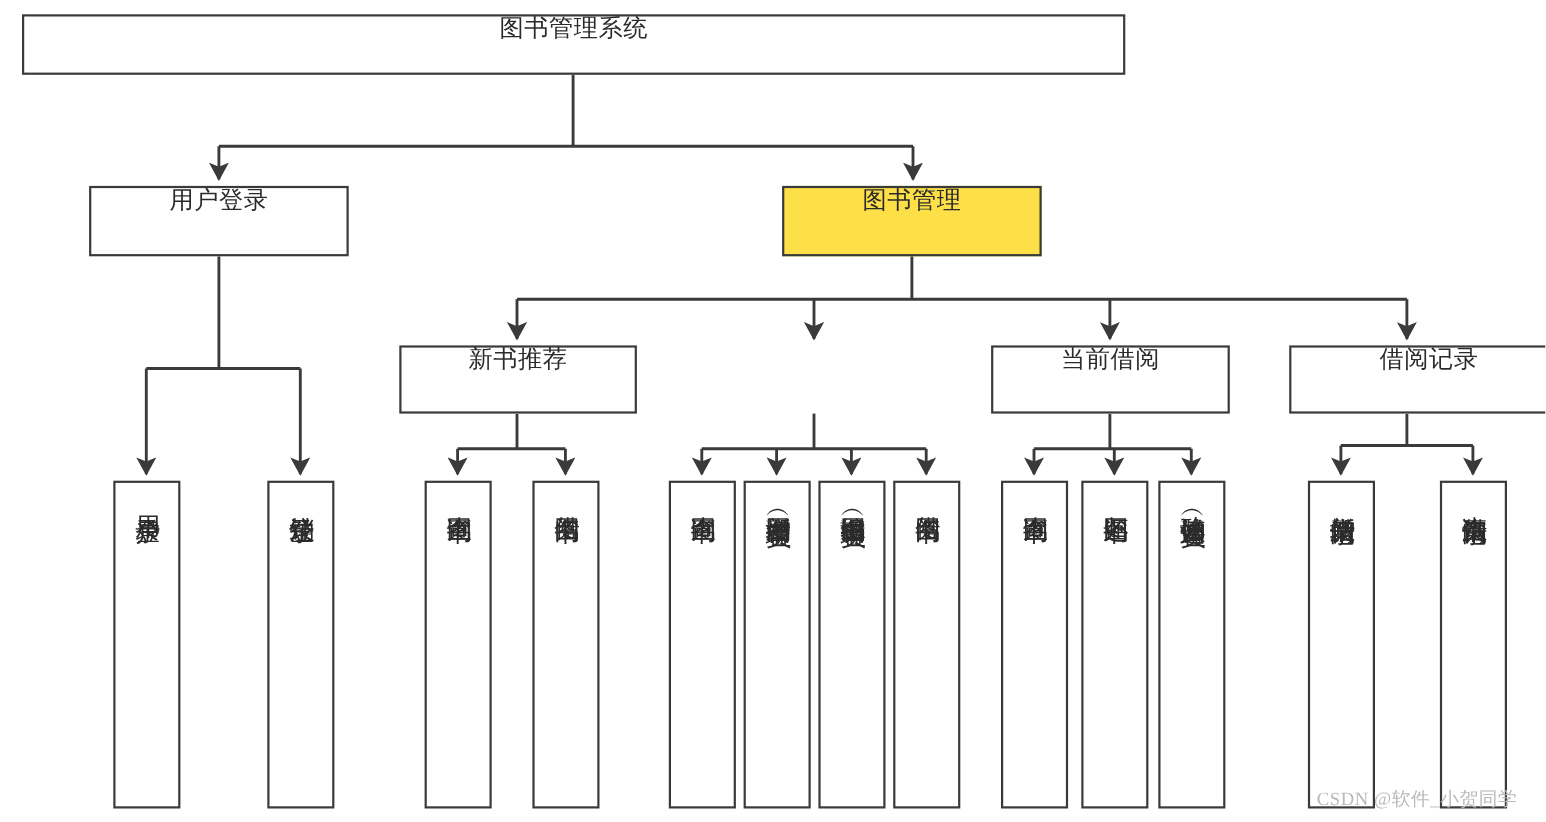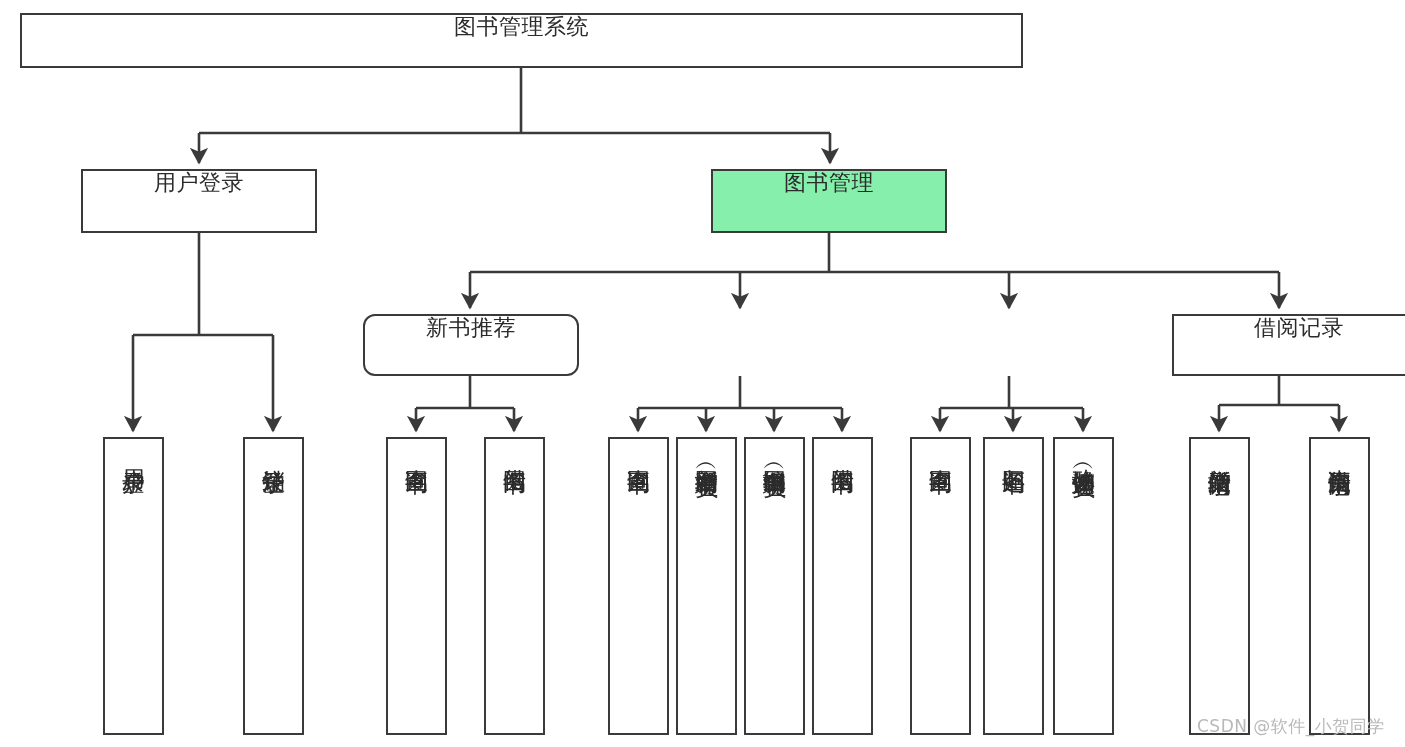--- a/index.html
+++ b/index.html
@@ -52,20 +52,21 @@
     line-height: 1.18;
     letter-spacing: 1px;
     white-space: nowrap;
   }
   .watermark {
     position: absolute;
     font-size: 17px;
     color: #b9b9b9;
     white-space: nowrap;
     letter-spacing: 0.5px;
+    font-family: Liberation Serif, serif;
   }
 </style>
 </head>
 <body>
 
 <div id="canvas" style="background: rgb(255, 255, 255);">
 
   <svg class="edges" viewBox="0 0 1405 747" xmlns="http://www.w3.org/2000/svg">
     <defs>
       <marker id="arrow" viewBox="0 0 12 12" refX="10" refY="6" markerWidth="7" markerHeight="7" orient="auto-start-reverse">
@@ -128,26 +129,29 @@
     </g>
   </svg>
 
   <div class="node horiz" style="left: 20px; top: 13px; width: 1003px; height: 55px; border-color: rgb(58, 58, 58); color: rgb(43, 43, 43); background: rgb(255, 255, 255);">
     <span class="label">图书管理系统</span>
   </div>
 
   <div class="node horiz" style="left: 81px; top: 169px; width: 236px; height: 64px; border-color: rgb(58, 58, 58); color: rgb(43, 43, 43); background: rgb(255, 255, 255);">
     <span class="label">用户登录</span>
   </div>
-  <div class="node horiz" style="left: 711px; top: 169px; width: 236px; height: 64px; border-color: rgb(58, 58, 58); color: rgb(43, 43, 43); background: #86efac;">
+  <div class="node horiz" style="left: 711px; top: 169px; width: 236px; height: 64px; border-color: rgb(58, 58, 58); color: rgb(43, 43, 43); background: #fde047;">
     <span class="label">图书管理</span>
   </div>
 
-  <div class="node horiz" style="left: 363px; top: 314px; width: 216px; height: 62px; border-color: rgb(58, 58, 58); color: rgb(43, 43, 43); background: rgb(255, 255, 255); border-radius: 12px;">
+  <div class="node horiz" style="left: 363px; top: 314px; width: 216px; height: 62px; border-color: rgb(58, 58, 58); color: rgb(43, 43, 43); background: rgb(255, 255, 255);">
     <span class="label">新书推荐</span>
+  </div>
+  <div class="node horiz" style="left: 901px; top: 314px; width: 217px; height: 62px; border-color: rgb(58, 58, 58); color: rgb(43, 43, 43); background: rgb(255, 255, 255);">
+    <span class="label">当前借阅</span>
   </div>
   <div class="node horiz" style="left: 1172px; top: 314px; width: 254px; height: 62px; border-color: rgb(58, 58, 58); color: rgb(43, 43, 43); background: rgb(255, 255, 255);">
     <span class="label">借阅记录</span>
   </div>
 
   <div class="node vert" style="left: 103px; top: 437px; width: 61px; height: 298px; border-color: rgb(58, 58, 58); color: rgb(43, 43, 43); background: rgb(255, 255, 255);">
     <span class="label">用户登录</span>
   </div>
   <div class="node vert" style="left: 243px; top: 437px; width: 61px; height: 298px; border-color: rgb(58, 58, 58); color: rgb(43, 43, 43); background: rgb(255, 255, 255);">
     <span class="label">注销登录</span>

